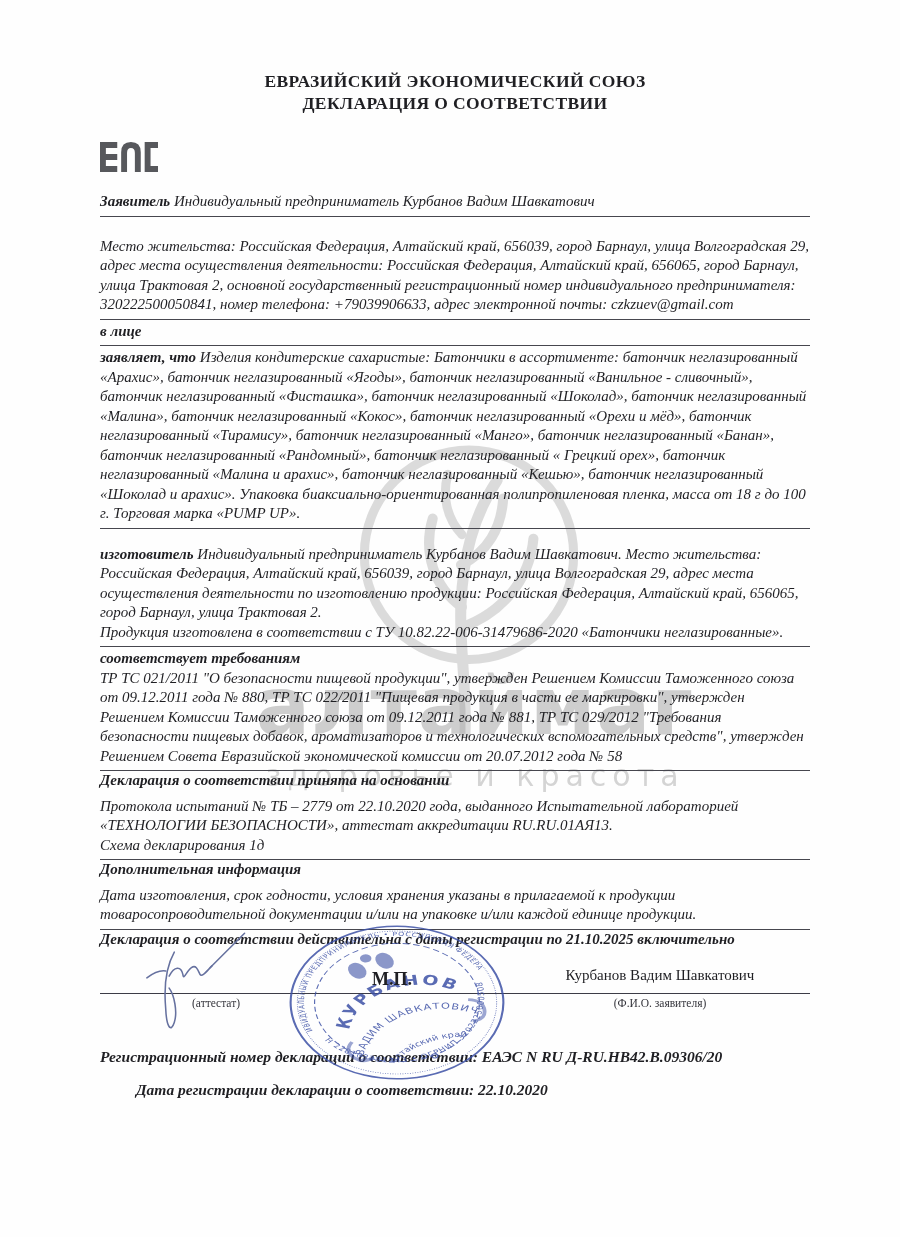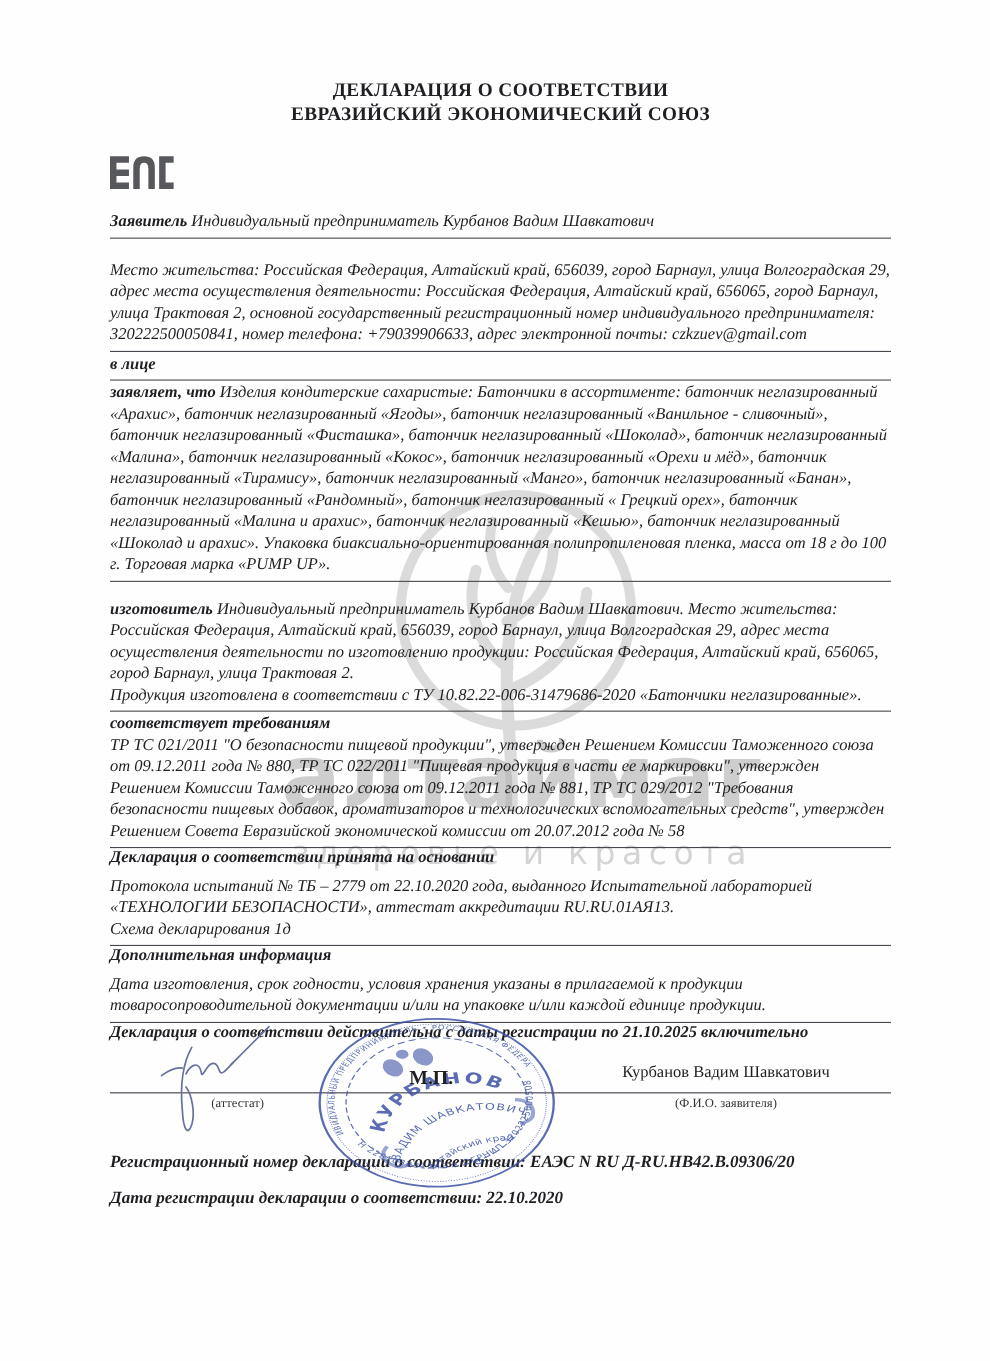--- a/index.html
+++ b/index.html
@@ -33,21 +33,21 @@
   .applicant { margin-top:4px; }
   .rule { border-top:1.6px solid #46464e; margin-top:4px; }
   .p-res { margin-top:20px; }
   .inperson { margin-top:2px; }
   .p-decl { margin-top:2px; }
   .p-man { margin-top:16px; }
   .p-ty { text-align:justify; }
   .req-label { margin-top:2px; }
   .mt6 { margin-top:6px; }
   .regnum { margin-top:8px; font-size:15.5px; }
-  .regdate { margin-top:13px; font-size:15.5px; }
+  .regdate { margin-top:13px; font-size:15.5px;margin-left:36px; }
   
   .sig-block { position:relative; height:84px; margin-top:6px; }
   .sig-line { position:absolute; top:38px; left:0; right:0; border-top:1.6px solid #3c3c46; }
   .sig-cap { position:absolute; top:42px; left:92px; font-size:11.5px; color:#33333a; }
   .fio { position:absolute; top:12px; left:405px; width:310px; text-align:center; font-size:15px; }
   .fio-cap { position:absolute; top:42px; left:405px; width:310px; text-align:center; font-size:11.5px; color:#33333a; }
   .mp { position:absolute; top:14px; left:272px; font-size:18px; z-index:3;font-weight:bold; }
   .signature { position:absolute; left:20px; top:-32px; width:160px; height:120px; z-index:2; }
   .signature path { fill:none; stroke:#66719f; stroke-width:1.8; stroke-linecap:round; }
   .stamp { position:absolute; left:182px; top:-35px; width:230px; height:165px; z-index:2; opacity:.85; }
@@ -69,22 +69,22 @@
       <path d="M 112,128 C 138,116 152,92 154,62" stroke-width="10"></path>
       <path d="M 113,98 C 98,82 93,60 99,38" stroke-width="9"></path>
     </svg>
     <div class="wm-brand">алтаймаг</div>
     <div class="wm-tag">здоровье и красота</div>
   </div>
 
   <div class="content">
 
     <div class="title">
+      <div>ЕВРАЗИЙСКИЙ ЭКОНОМИЧЕСКИЙ СОЮЗ</div>
       <div>ДЕКЛАРАЦИЯ О СООТВЕТСТВИИ</div>
-      <div>ЕВРАЗИЙСКИЙ ЭКОНОМИЧЕСКИЙ СОЮЗ</div>
     </div>
 
     <svg class="eac" width="58" height="62" viewBox="0 0 148 76" aria-label="EAC">
       <g fill="#57585c">
         <path d="M0,0 H44 V15 H15 V30.5 H44 V45.5 H15 V61 H44 V76 H0 Z"></path>
         <path d="M54,76 V26 Q54,0 79,0 Q104,0 104,26 V76 H89 V28 Q89,15 79,15 Q69,15 69,28 V76 Z"></path>
         <path d="M114,0 H148 V15 H129 V61 H148 V76 H114 Z"></path>
       </g>
     </svg>
 

